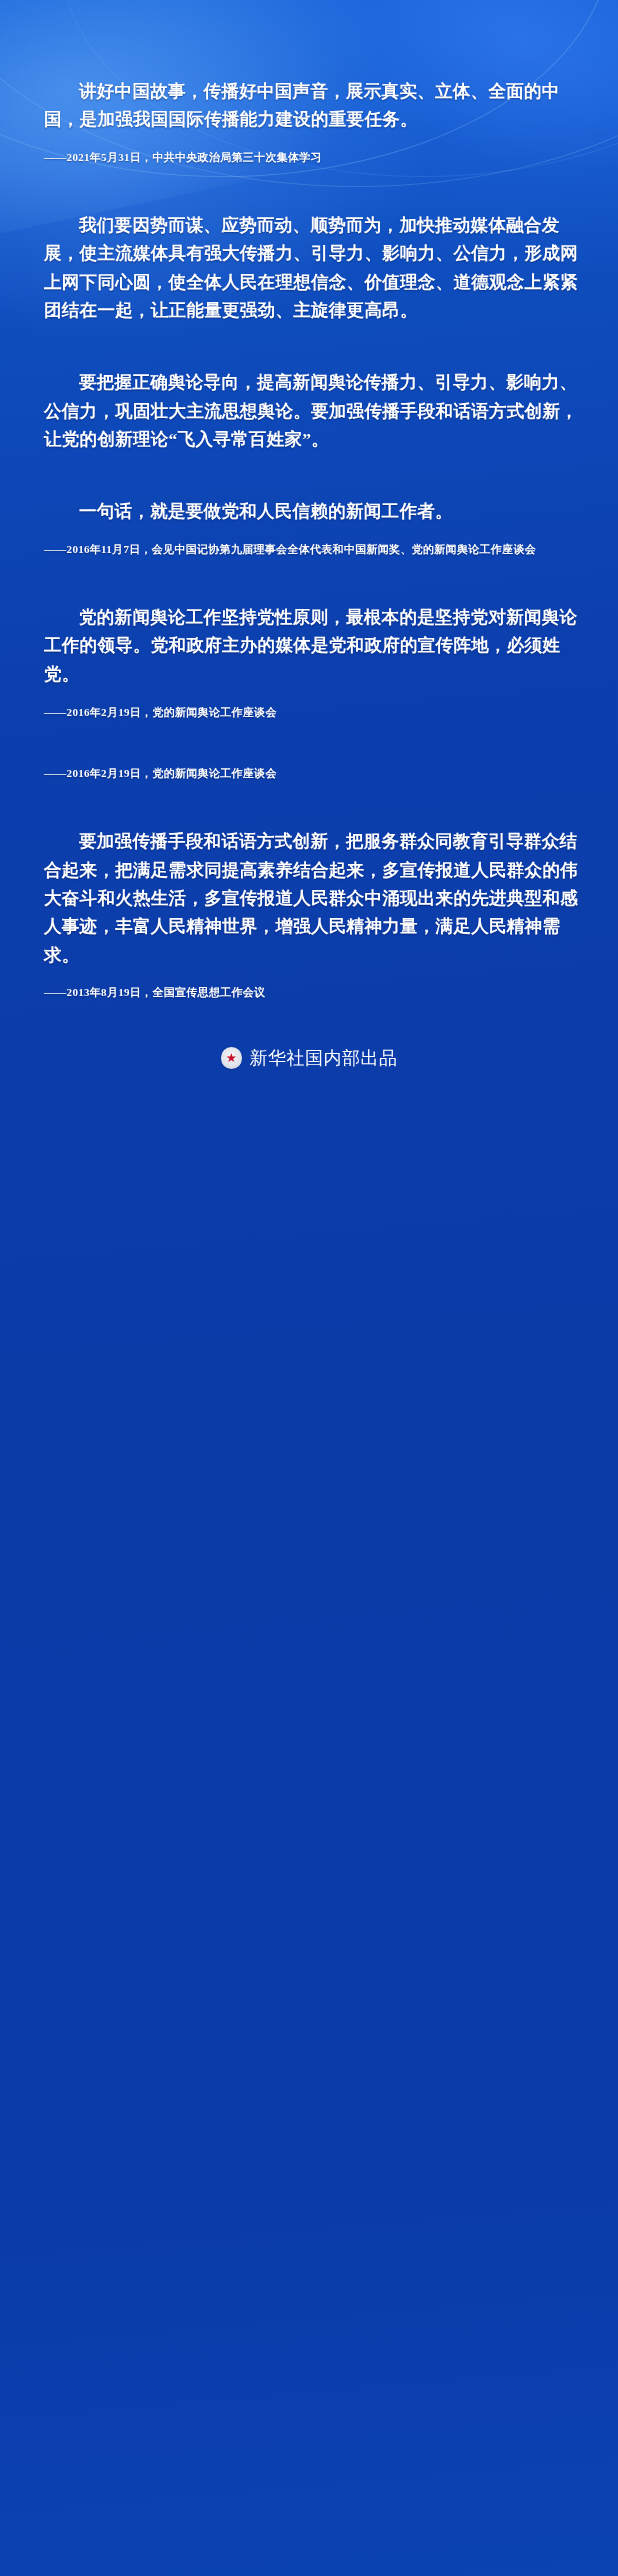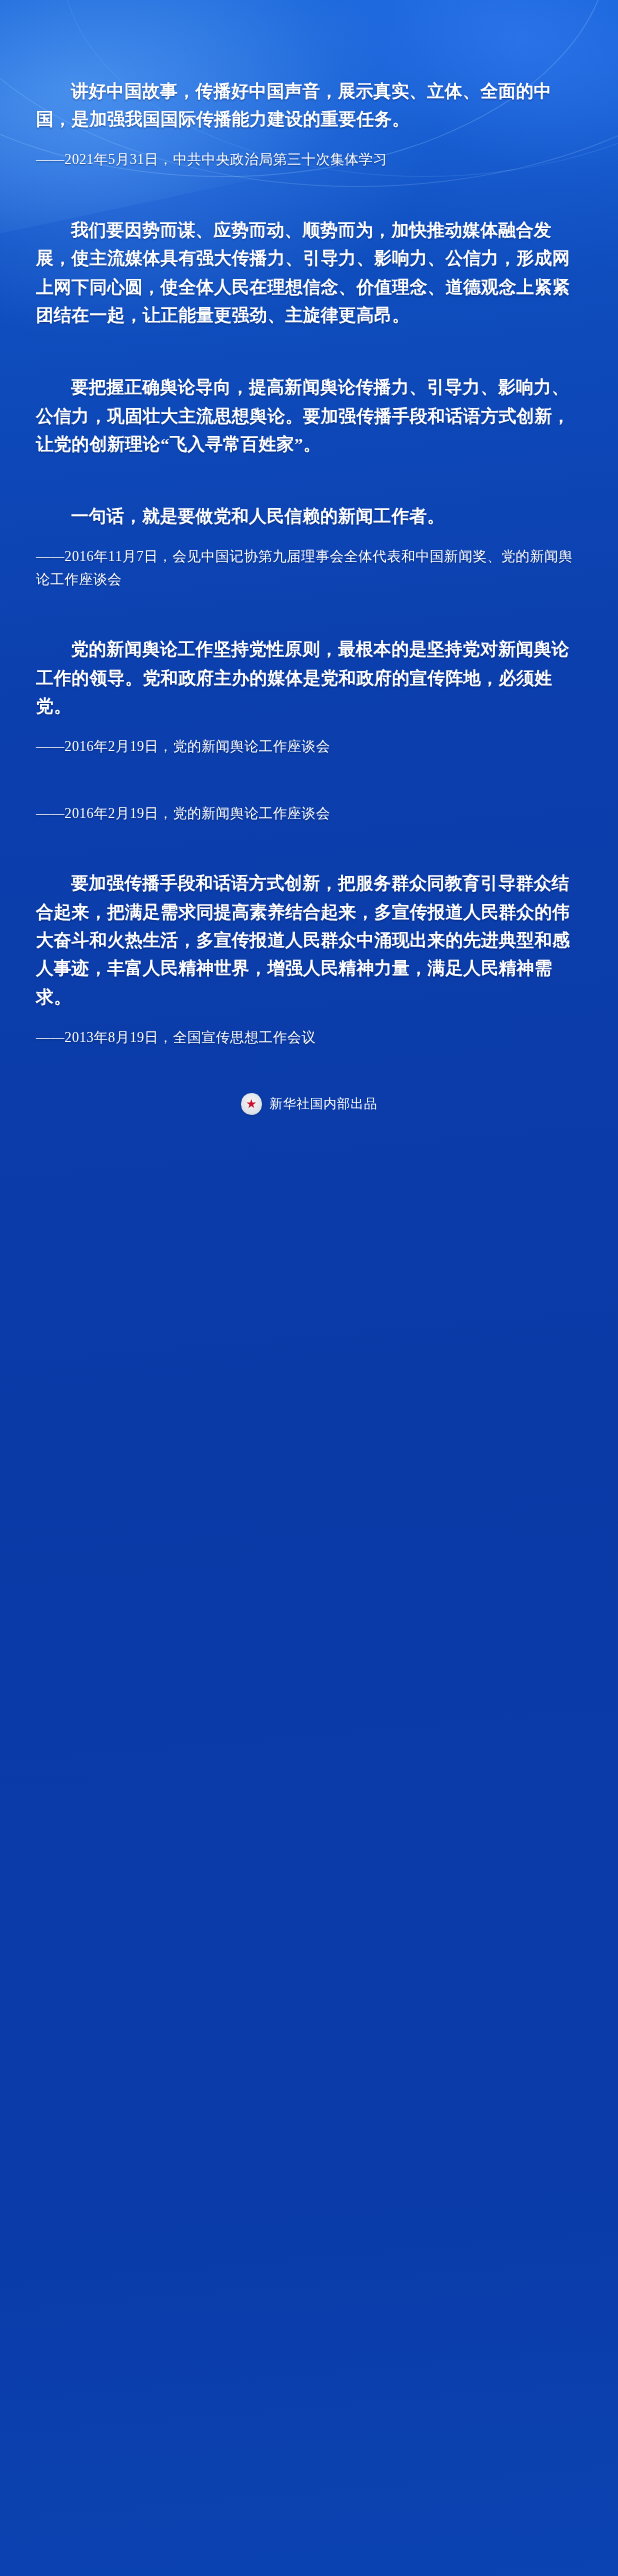--- a/index.html
+++ b/index.html
@@ -55,45 +55,45 @@
     position: absolute;
     left: 0; right: 0;
     height: 216px;
     pointer-events: none;
   }
   .gb-top { top: 0; background: linear-gradient(180deg, rgba(25,105,225,0.55), rgba(25,105,225,0)); }
 
   .content {
     position: relative;
     z-index: 3;
-    padding: 77px 0 0 4px;
+    padding: 77px 0 0 12px;
   }
 
   .quote-block {
     margin: 0 0 44px 0;
     padding: 0 32px 0 32px;
   }
   .quote-block:first-child { margin-top: 0; }
 
   .quote-text {
     color: #ffffff;
     font-size: 17.5px;
     line-height: 1.62;
     text-indent: 35px;
     letter-spacing: 0.3px;
     font-weight: 700;
     text-shadow: 0 0.5px 1.5px rgba(0,20,70,0.45);
     margin: 0;
   }
   .quote-src {
     color: #ffffff;
-    font-size: 14px;
+    font-size: 11px;
     line-height: 1.62;
     letter-spacing: 0.3px;
-    font-weight: 400;
+    font-weight: 700;
     margin: 15.5px 0 0 0;
     text-shadow: 0 0.5px 1.5px rgba(0,20,70,0.45);
   }
 
   .footer {
     position: relative;
     z-index: 3;
     margin-top: 36px;
     padding-bottom: 29px;
     display: flex;
@@ -110,21 +110,21 @@
     justify-content: center;
     box-shadow: 0 0.5px 2.1px rgba(0,0,0,0.25);
   }
   .logo-badge .star {
     color: #c8102e;
     font-size: 12.4px;
     line-height: 1;
   }
   .footer-text {
     color: #ffffff;
-    font-size: 13px;
+    font-size: 18px;
     letter-spacing: 0.5px;
     font-family: "Liberation Sans", sans-serif;
   }
 </style>
 </head>
 <body>
 
 <div class="poster">
 
   <div class="glow-band gb-top"></div>

